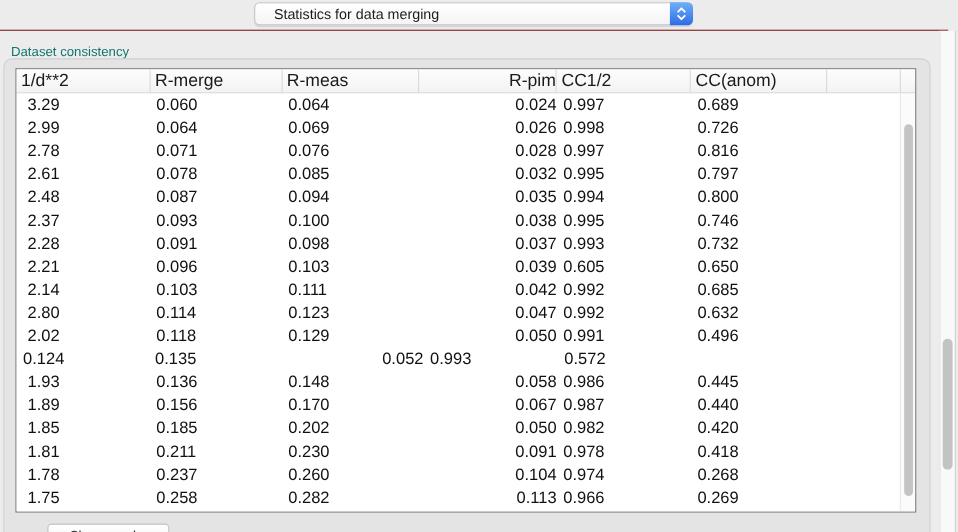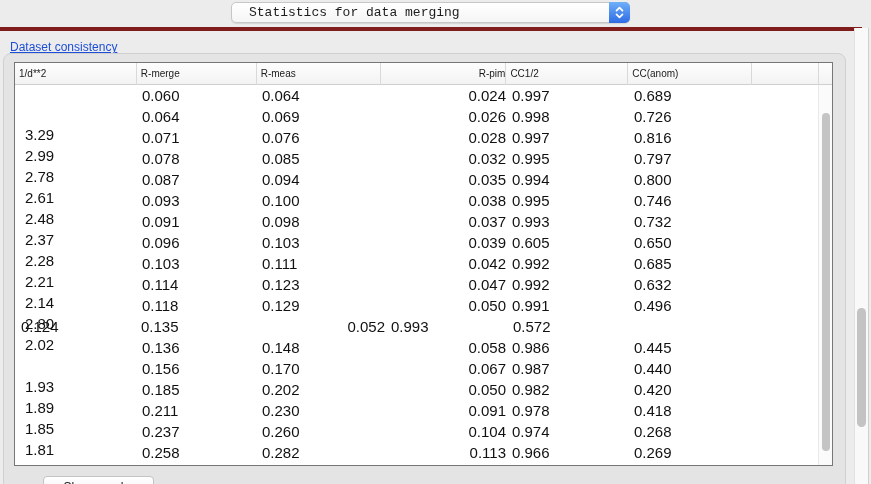--- a/index.html
+++ b/index.html
@@ -3,71 +3,71 @@
 <meta charset="utf-8">
 <style>
   html,body{margin:0;padding:0;}
   body{
     width:871px;height:484px;position:relative;overflow:hidden;
     background:#ececec;
     font-family:"Liberation Sans", sans-serif;
     -webkit-font-smoothing:antialiased;
   }
   
-  .toolbar{position:absolute;left:0;top:0;width:862px;height:27px;background:#ececec;border-bottom:4px solid #7f1d1d;font-family:Liberation Mono, monospace;}
+  .toolbar{position:absolute;left:0;top:0;width:862px;height:27px;background:#ececec;border-bottom:1px solid #7f1d1d;}
   .popup{
     position:absolute;left:231px;top:2px;width:399px;height:21px;
     background:linear-gradient(#ffffff,#f5f5f5);
     border:1px solid #c7c7c7;border-radius:5px;
     box-shadow:0 1px 1px rgba(0,0,0,0.10);
     box-sizing:border-box;cursor:default;
   }
   .popup-label{
     position:absolute;left:17px;top:0;height:19px;line-height:19px;
     font-size:13px;color:#1c1c1c;white-space:nowrap;
   }
   .popup-cap{
     position:absolute;right:-1px;top:-1px;width:21px;height:21px;
     background:linear-gradient(#6fb0f9,#2e6be4);
     border-radius:0 5px 5px 0;
     display:flex;align-items:center;justify-content:center;
   }
   
-  .section-label{position:absolute;left:10px;top:40px;font-size:12px;color:#1d4ed8;text-decoration:underline;}
+  .section-label{position:absolute;left:10px;top:40px;font-size:12px;color:#0f766e;}
   
   .groupbox{
     position:absolute;left:3px;top:53px;width:843px;height:445px;
     background:#e4e4e4;border:1px solid #d0d0d0;border-radius:8px;
     box-sizing:border-box;
   }
   
   .grid{
     position:absolute;left:14px;top:62px;width:819px;height:404px;
     background:#ffffff;border:1px solid #767676;box-sizing:border-box;overflow:hidden;
   }
   .grid-header{
     position:absolute;left:0;top:0;width:817px;height:22px;
     background:linear-gradient(#fdfdfd,#f3f3f3);
     border-bottom:1px solid #cfcfcf;box-sizing:border-box;
     display:flex;
   }
   .hcell{
-    height:22px;line-height:21px;font-size:10px;color:#1a1a1a;
+    height:22px;line-height:21px;font-size:16px;color:#1a1a1a;
     padding-left:4px;box-sizing:border-box;white-space:nowrap;overflow:hidden;
   }
   .hcell + .hcell{border-left:1px solid #d9d9d9;}
   .grid-body{position:absolute;left:0;top:22px;width:803px;height:380px;background:#fff;}
   .trow{display:flex;height:21px;}
   .tcell{
     height:21px;line-height:21px;font-size:15px;color:#111111;
     padding-left:6px;box-sizing:border-box;white-space:nowrap;overflow:hidden;
   }
   .c0{width:121px;} .c1{width:120px;} .c2{width:124px;} .c3{width:126px;text-align:right;}
   .c4{width:122px;} .c5{width:124px;} .cfill{width:67px;} .ccorner{width:14px;}
-  .tcell.c0{padding-left:10px;margin-top:39px;}
+  .tcell.c0{padding-left:10px;}
   
   .grid-vscroll{
     position:absolute;right:0;top:22px;width:14px;height:380px;
     background:#fbfbfb;border-left:1px solid #e9e9e9;box-sizing:border-box;
   }
   .grid-vscroll .thumb{
     position:absolute;left:3px;top:28px;width:8px;height:338px;
     background:#c4c4c4;border-radius:4px;
   }
   

